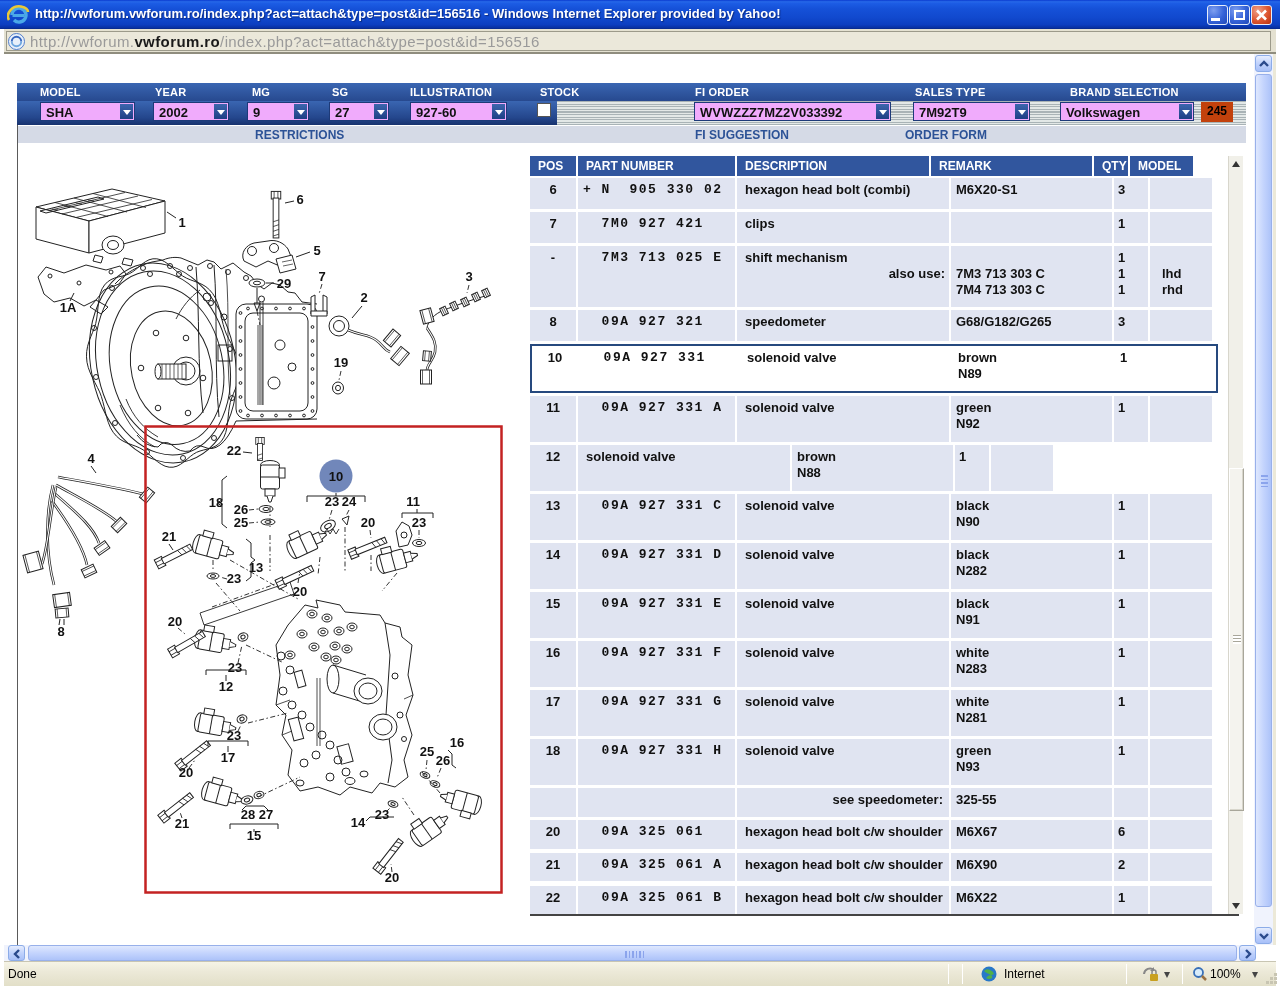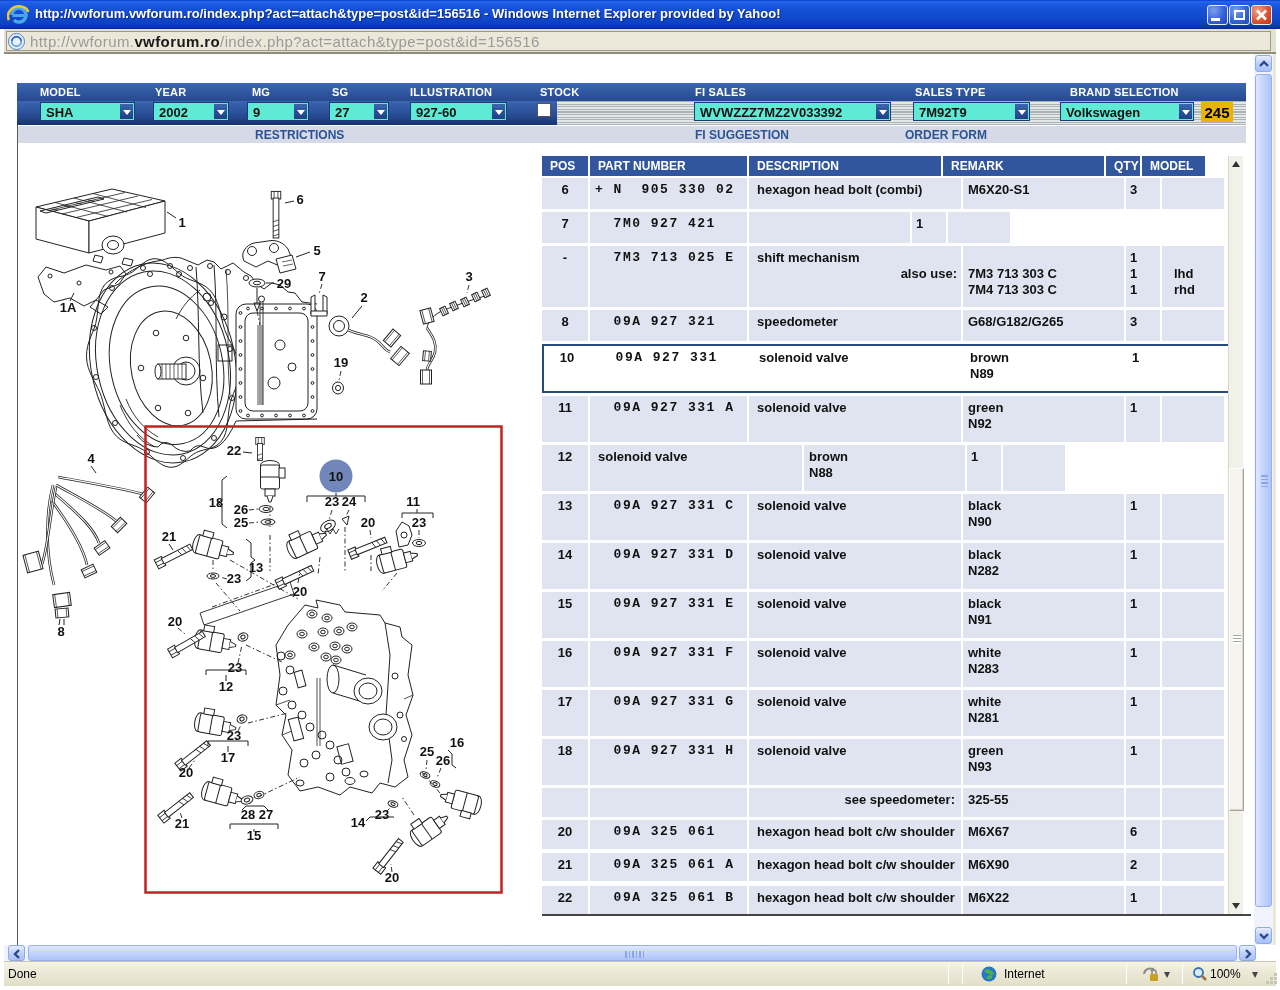--- a/index.html
+++ b/index.html
@@ -25,29 +25,29 @@
 
 #content { left:4px; top:54px; width:1250px; height:891px; background:#fff; overflow:hidden;margin-top:15px; }
 
 .leftline { left:13px; top:14px; width:1px; height:876px; background:#5a5a5a; }
 
 
 #tb1 { left:13px; top:14px; width:1229px; height:18px; background:linear-gradient(180deg,#3a66b2,#27498f); }
 #tb1 span { position:absolute; top:3px; color:#fff; font-weight:bold; font-size:11px; letter-spacing:0.2px; }
 #tb2 { left:13px; top:32px; width:1229px; height:24px; background:repeating-linear-gradient(180deg,#a9b3b6 0px,#a9b3b6 1.2px,#e3e8e7 1.2px,#e3e8e7 2.6px); }
 #tb2blue { left:13px; top:32px; width:540px; height:24px; background:linear-gradient(180deg,#3a66b2 0%,#24468c 70%,#17326e 100%); }
-.sel { position:absolute; height:19px; background:#5eead4; border:1px solid #1d3a78; font-weight:bold; font-size:13px; color:#111; }
+.sel { position:absolute; height:19px; background:#f0abfc; border:1px solid #1d3a78; font-weight:bold; font-size:13px; color:#111; }
 .sel .tx { position:absolute; left:5px; top:2px; white-space:nowrap; }
 .sel .db { position:absolute; right:1px; top:1px; bottom:1px; width:13px; background:linear-gradient(180deg,#3c66ae,#1e3f85); }
 .sel .db:after { content:""; position:absolute; left:3px; top:6px; border-left:4px solid transparent; border-right:4px solid transparent; border-top:5px solid #fff; }
 #tb3 { left:14px; top:57px; width:1228px; height:17px; background:#d5dae6; }
 #tb3 span { position:absolute; top:2px; color:#2c5296; font-weight:bold; font-size:12px; }
 
 
-#tbl { left:538px; top:87px; width:688px; }
+#tbl { left:526px; top:87px; width:688px; }
 .hd { display:flex; height:20px; margin-bottom:2px; }
 .hd div { background:#31569e; color:#fff; font-weight:bold; font-size:12px; padding:3px 0 0 8px; margin-right:2px; }
 .row { display:flex; margin-bottom:3px; }
 .row > div { background:#e0e4f1; margin-right:2px; font-weight:bold; font-size:13px; color:#111; padding-top:4px; }
 .c1 { width:46px; text-align:center; padding-top:4px; }
 .c2 { width:157px; font-family:Liberation Mono, monospace; font-size:14px; letter-spacing:1.5px; white-space:pre; padding-left:5px; }
 .c3 { width:212px; padding-left:8px; }
 .c4 { width:161px; padding-left:5px; }
 .c5 { width:34px; padding-left:4px; }
 .c6 { width:62px; padding-left:12px; }
@@ -122,21 +122,21 @@
   <div id="content" class="abs">
     <div class="leftline abs"></div>
 
     <div id="tb1" class="abs">
       <span style="left:23px">MODEL</span>
       <span style="left:138px">YEAR</span>
       <span style="left:235px">MG</span>
       <span style="left:315px">SG</span>
       <span style="left:393px">ILLUSTRATION</span>
       <span style="left:523px">STOCK</span>
-      <span style="left:678px">FI SALES</span>
+      <span style="left:678px">FI ORDER</span>
       <span style="left:898px">SALES TYPE</span>
       <span style="left:1053px">BRAND SELECTION</span>
     </div>
 
     <div id="tb2" class="abs"></div>
     <div id="tb2blue" class="abs"></div>
     <div class="sel" style="left:36px;top:33px;width:95px">
         <span class="tx">SHA</span>
         <span class="db"></span>
       </div>
@@ -162,21 +162,21 @@
         <span class="db"></span>
       </div>
     <div class="sel" style="left:909px;top:33px;width:117px">
         <span class="tx">7M92T9</span>
         <span class="db"></span>
       </div>
     <div class="sel" style="left:1056px;top:33px;width:134px">
         <span class="tx">Volkswagen</span>
         <span class="db"></span>
       </div>
-    <div class="abs" style="left:1197px;top:33px;width:32px;height:20px;background:#eab308;font-weight:bold;font-size:15px;text-align:center;padding-top:2px">245</div>
+    <div class="abs" style="left:1197px;top:33px;width:32px;height:20px;background:#c2410c;font-weight:bold;font-size:12px;text-align:center;padding-top:2px">245</div>
 
     <div id="tb3" class="abs">
       <span style="left:237px">RESTRICTIONS</span>
       <span style="left:677px">FI SUGGESTION</span>
       <span style="left:887px">ORDER FORM</span>
     </div>
 
     <div id="tbl" class="abs">
       <div class="hd">
         <div style="width:46px">POS</div>
@@ -190,20 +190,21 @@
         <div class="c1">6</div>
           <div class="c2">+ N  905 330 02</div>
           <div class="c3">hexagon head bolt (combi)</div>
           <div class="c4">M6X20-S1</div>
           <div class="c5">3</div>
           <div class="c6"></div>
       </div>
       <div class="row" style="height:31px">
         <div class="c1">7</div>
           <div class="c2">  7M0 927 421</div>
+          <div class="c3">clips</div>
           <div class="c4"></div>
           <div class="c5">1</div>
           <div class="c6"></div>
       </div>
       <div class="row" style="height:61px">
         <div class="c1">-</div>
           <div class="c2">  7M3 713 025 E</div>
         <div class="c3 ln2">shift mechanism<br><span style="display:block;text-align:right;padding-right:4px">also use:</span></div>
         <div class="c4 ln2"><br>7M3 713 303 C<br>7M4 713 303 C</div>
         <div class="c5 ln2">1<br>1<br>1</div>

